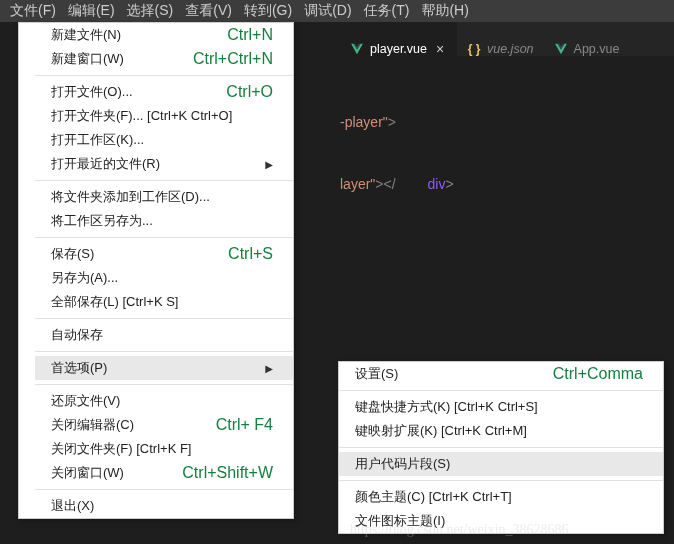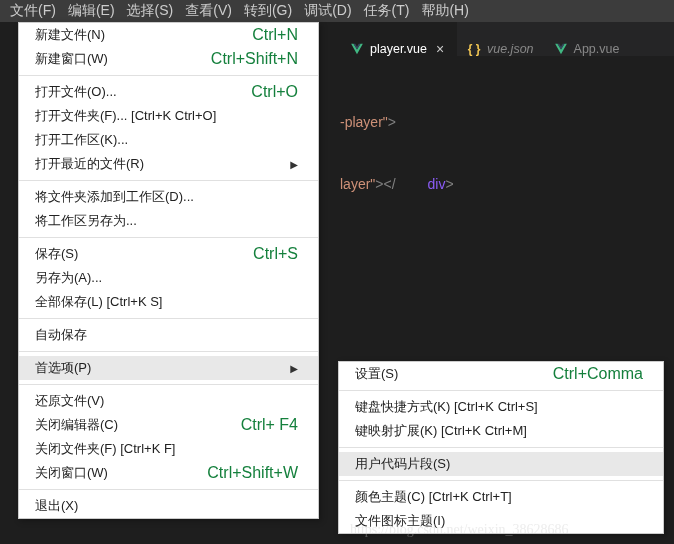--- a/index.html
+++ b/index.html
@@ -10,21 +10,21 @@
 .tab { height: 34px; display: flex; align-items: flex-end; padding: 0 10px; gap: 6px; color: #888; cursor: pointer; }
 .tab.active { background: #1e1e1e; color: #fff; }
 .tab-icon { width: 14px; height: 14px; display: flex; align-items: center; justify-content: center; }
 .tab-close { width: 14px; height: 14px; display: flex; align-items: center; justify-content: center; color: #ccc; font-size: 14px; }
 .editor { position: absolute; top: 56px; left: 340px; right: 0; bottom: 0; background: #1e1e1e; font-family: Consolas, monospace; font-size: 14px; color: #d4d4d4; padding: 50px 0 0 0; line-height: 2.4; }
 .editor-line { white-space: pre; }
 .str { color: #ce9178; }
 .pun { color: #808080; }
 .tagn { color: #8b5cf6; margin-left: 32px; }
 .menu { position: absolute; background: #fff; border: 1px solid #ccc; box-shadow: 2px 2px 6px rgba(0,0,0,0.3); font-size: 13px; color: #222; }
-.menu-main { top: 22px; left: 18px; width: 301px; }
+.menu-main { top: 22px; left: 18px; width: 276px; padding-left: 16px; }
 .menu-sub { top: 361px; left: 338px; width: 326px; }
 .menu-item { display: flex; justify-content: space-between; align-items: center; height: 24px; padding: 0 20px 0 16px; cursor: pointer; }
 .menu-item.hover { background: #e8e8e8; gap: 32px; }
 .menu-item .short { color: #15803d; font-size: 16px; }
 .menu-sep { height: 1px; background: #e0e0e0; margin: 4px 0; }
 .submenu-arrow { font-size: 10px; color: #333; }
 .watermark { position: absolute; bottom: 6px; left: 350px; color: rgba(200,200,200,0.35); font-size: 14px; font-family: Liberation Serif, serif; pointer-events: none; }
 .vue-icon svg { display: block; }
 .json-icon { color: #f0c552; font-weight: bold; font-size: 12px; }
 </style>
@@ -73,21 +73,21 @@
   <div class="editor-line" style="margin-top:28px"><span class="str">layer"</span><span class="pun">&gt;&lt;/</span><span class="tagn">div</span><span class="pun">&gt;</span></div>
 </div>
 
 <div class="menu menu-main" id="fileMenu">
     <div class="menu-item">
       <span>新建文件(N)</span>
       <span class="short">Ctrl+N</span>
     </div>
     <div class="menu-item">
       <span>新建窗口(W)</span>
-      <span class="short">Ctrl+Shift+N</span>
+      <span class="short">Ctrl+Ctrl+N</span>
     </div>
     <div class="menu-sep"></div>
     <div class="menu-item">
       <span>打开文件(O)...</span>
       <span class="short">Ctrl+O</span>
     </div>
     <div class="menu-item">
       <span>打开文件夹(F)... [Ctrl+K Ctrl+O]</span>
     </div>
     <div class="menu-item">

